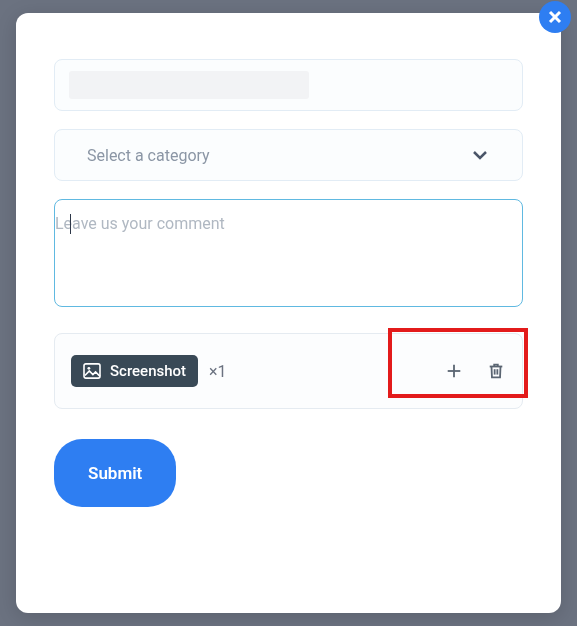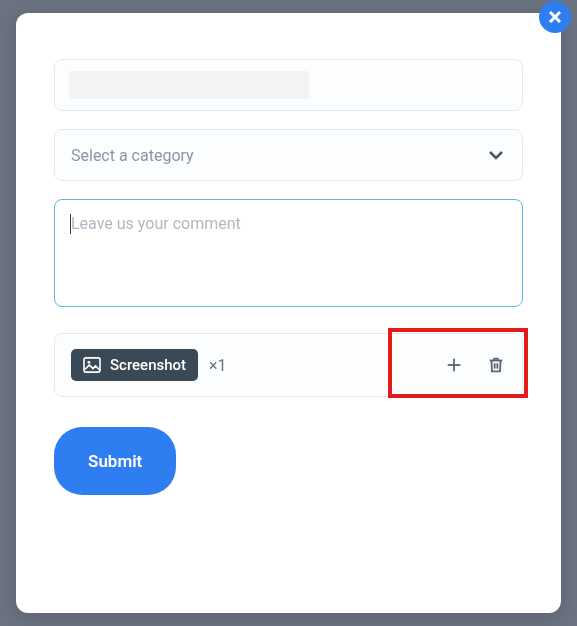--- a/index.html
+++ b/index.html
@@ -44,21 +44,21 @@
       width: 14px;
       height: 14px;
       stroke: #ffffff;
       stroke-width: 3;
       fill: none;
     }
     .field {
       border: 1px solid #e2ecf5;
       border-radius: 8px;
       background: #fbfdfe;
-      padding: 14px 16px;
+      padding: 14px 32px;
       margin-bottom: 18px;
       display: flex;
       align-items: center;
       justify-content: space-between;
       font-size: 16px;
       color: #8b96a5;
     }
     .first-field {
       height: 52px;
       padding: 10px 14px;
@@ -80,21 +80,21 @@
     }
     .chevron svg {
       stroke: #4a5568;
       stroke-width: 2.5;
       fill: none;
     }
     .textarea-field {
       border: 1.5px solid #60b9e1;
       border-radius: 8px;
       background: #ffffff;
-      padding: 14px 16px;
+      padding: 14px 0;
       margin-bottom: 26px;
       height: 108px;
       position: relative;
     }
     .textarea-input {
       width: 100%;
       height: 100%;
       border: none;
       outline: none;
       resize: none;
@@ -110,21 +110,21 @@
       left: 15px;
       top: 14px;
       width: 1px;
       height: 20px;
       background: #2d3748;
     }
     .attachment-row {
       border: 1px solid #e5ebf1;
       background: #fcfdfe;
       border-radius: 8px;
-      padding: 15px 16px;
+      padding: 21px 16px;
       display: flex;
       align-items: center;
       margin-bottom: 30px;
       position: relative;
     }
     .attachment-badge {
       background: #394956;
       color: #ffffff;
       border-radius: 5px;
       padding: 7px 12px;

